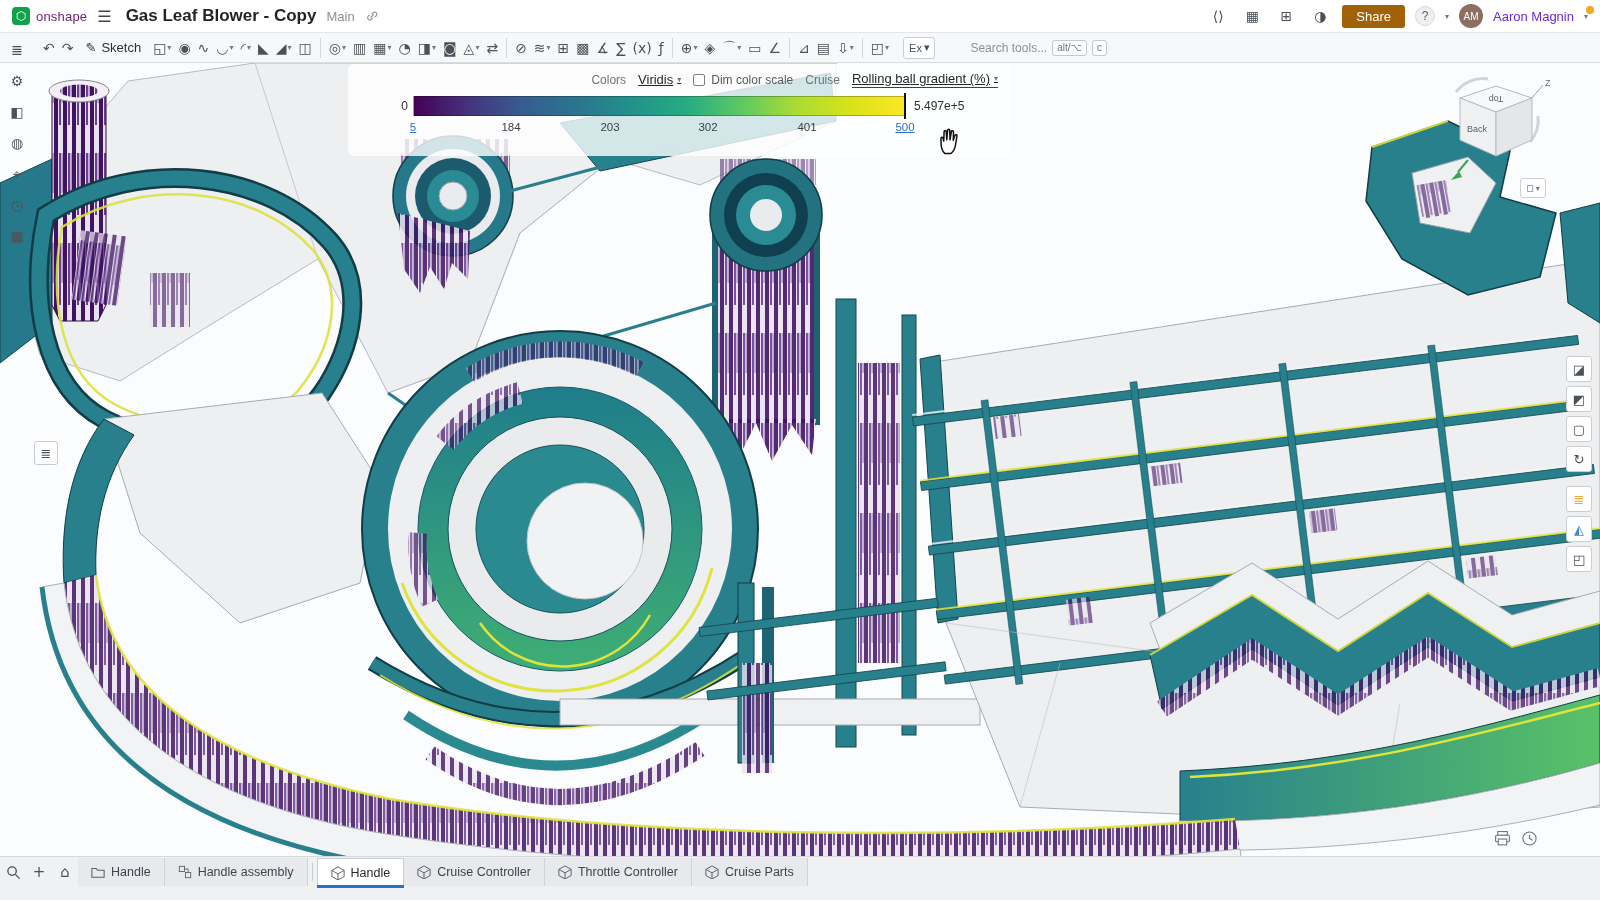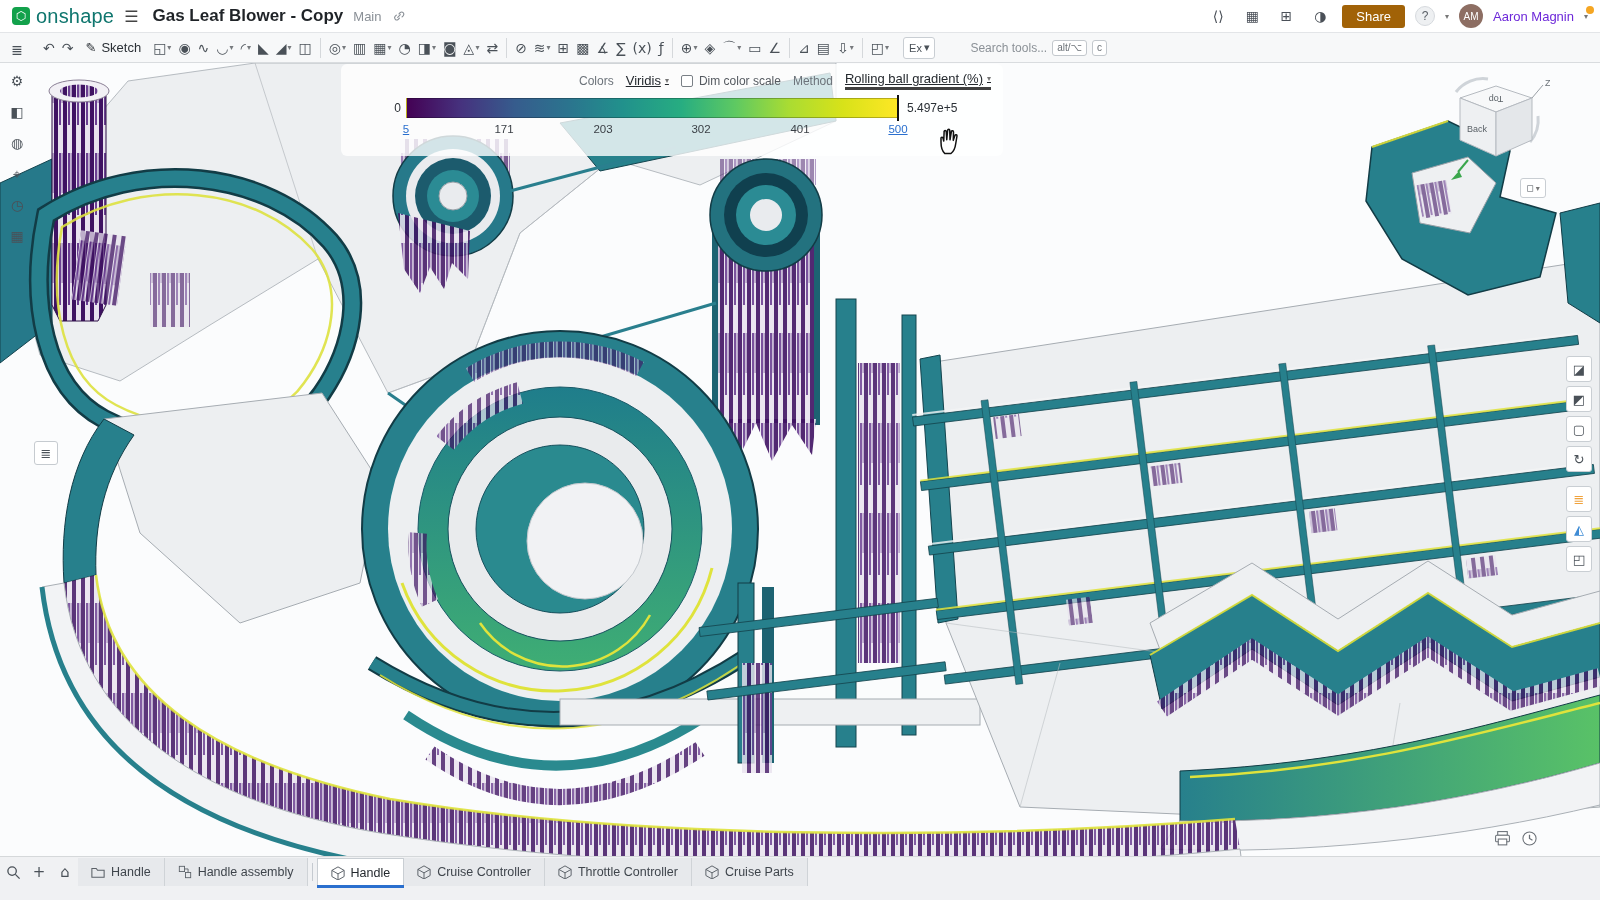--- a/index.html
+++ b/index.html
@@ -6,21 +6,21 @@
   html,body { width:1600px; height:900px; overflow:hidden; background:#fbfcfd;
     font-family:"Liberation Sans", sans-serif; }
   .glyph, .g, .c { font-family:"DejaVu Sans", sans-serif; }
 
   
   .topbar { position:absolute; top:0; left:0; right:0; height:33px; background:#fff;
     border-bottom:1px solid #e3e5e8; display:flex; align-items:center; padding:0 12px; gap:10px; z-index:40; }
   .logo { display:flex; align-items:center; gap:6px; }
   .logo-mark { width:18px; height:18px; border-radius:4px; background:#12a14b; color:#fff;
     display:flex; align-items:center; justify-content:center; font-size:12px; }
-  .logo-text { font-size:20px; color:#0f766e; letter-spacing:.2px; }
+  .logo-text { font-size:13px; color:#701a75; letter-spacing:.2px; }
   .hamburger { font-size:16px; color:#444; background:none; border:none; cursor:pointer; }
   .doc-title { font-size:17px; font-weight:bold; color:#1f2327; margin-left:4px; }
   .branch { font-size:13px; color:#8a9097; }
   .spacer { flex:1; }
   .hicon { background:none; border:none; font-size:14px; color:#4a5058; width:24px; height:24px;
     display:flex; align-items:center; justify-content:center; cursor:pointer; }
   .share-btn { background:#a16207; color:#fff; font-size:13px; border:none; border-radius:3px;
     padding:4px 14px; cursor:pointer; }
   .help-btn { width:20px; height:20px; border-radius:50%; background:#eef0f2; border:1px solid #d6dade;
     color:#5a6067; font-size:12px; display:flex; align-items:center; justify-content:center; }
@@ -53,26 +53,26 @@
 
   .tree-toggle { position:absolute; left:34px; top:441px; width:24px; height:24px; background:#fff;
     border:1px solid #c6cbd0; border-radius:3px; color:#4a5158; font-size:13px; z-index:45;
     display:flex; align-items:center; justify-content:center; cursor:pointer; }
 
   
   .canvas { position:absolute; top:63px; left:0; right:0; bottom:44px; background:#fbfcfd; z-index:1; }
   .canvas svg.model { width:100%; height:100%; display:block; }
 
   
-  .color-panel { position:absolute; left:341px; top:64px; width:662px; height:92px;
+  .color-panel { position:absolute; left:348px; top:64px; width:662px; height:92px;
     background:rgba(255,255,255,.8); border-radius:6px; z-index:30; }
   .cp-row1 { display:flex; justify-content:flex-end; align-items:center; gap:12px; padding:7px 12px 4px 0; }
   .cp-label { font-size:12px; color:#6c737a; }
   .cp-select { display:inline-flex; align-items:center; gap:4px; font-size:13px; color:#24292e; cursor:pointer; background:none; border:none;text-decoration:underline; }
-  .cp-select.underlined { border-bottom:3px solid #404040; padding-bottom:1px; }
+  .cp-select.underlined { border-bottom:1px solid #404040; padding-bottom:1px; }
   .cp-check { display:inline-flex; align-items:center; gap:6px; font-size:12px; color:#555a60; cursor:pointer; }
   .cp-box { width:12px; height:12px; border:1.5px solid #7a8086; border-radius:2px; background:#fff; display:inline-block; }
   .cp-bar-wrap { position:relative; height:22px; margin-top:4px; }
   .cp-zero { position:absolute; left:36px; top:3px; width:24px; text-align:right; font-size:12px; color:#2b3036; }
   .cp-bar { position:absolute; left:65px; top:0; width:492px; height:20px;
     background:linear-gradient(90deg,#440154 0%,#46327e 11%,#365c8d 22%,#2b748e 33%,#21918c 44%,#27ad81 56%,#5ec962 67%,#aadc32 78%,#d8e219 89%,#fde725 100%);
     border:1px solid rgba(0,0,0,.25); cursor:pointer; }
   .cp-endmark { position:absolute; left:556px; top:-3px; width:2px; height:26px; background:#111; }
   .cp-max { position:absolute; left:566px; top:3px; font-size:12px; color:#2b3036; }
   .cp-ticks { position:relative; height:16px; margin-top:3px; }
@@ -463,35 +463,35 @@
   <div class="cp-row1">
     <span class="cp-label">Colors</span>
     <button class="cp-select">
       <span>Viridis</span>
       <span class="tiny-caret glyph">▾</span>
     </button>
     <span class="cp-check">
       <span class="cp-box"></span>
       <span>Dim color scale</span>
     </span>
-    <span class="cp-label">Method</span>
+    <span class="cp-label">Cruise</span>
     <button class="cp-select underlined">
       <span>Rolling ball gradient (%)</span>
       <span class="tiny-caret glyph">▾</span>
     </button>
   </div>
   <div class="cp-bar-wrap">
     <span class="cp-zero">0</span>
     <div class="cp-bar"></div>
     <div class="cp-endmark"></div>
     <span class="cp-max">5.497e+5</span>
   </div>
   <div class="cp-ticks">
     <span class="cp-tick range" style="left:65px">5</span>
-    <span class="cp-tick" style="left:163px">171</span>
+    <span class="cp-tick" style="left:163px">184</span>
     <span class="cp-tick" style="left:262px">203</span>
     <span class="cp-tick" style="left:360px">302</span>
     <span class="cp-tick" style="left:459px">401</span>
     <span class="cp-tick range" style="left:557px">500</span>
   </div>
 </div>
 
 <div class="view-cube">
   <svg width="104" height="118" viewBox="0 0 104 118">
     <path d="M10,16 A34,34 0 0 1 42,3" stroke="#cfd4d9" stroke-width="3" fill="none"></path>

